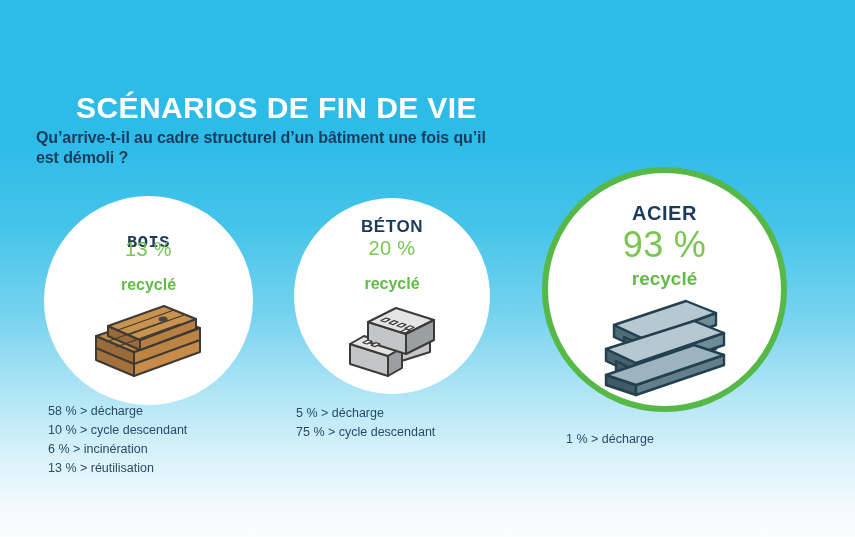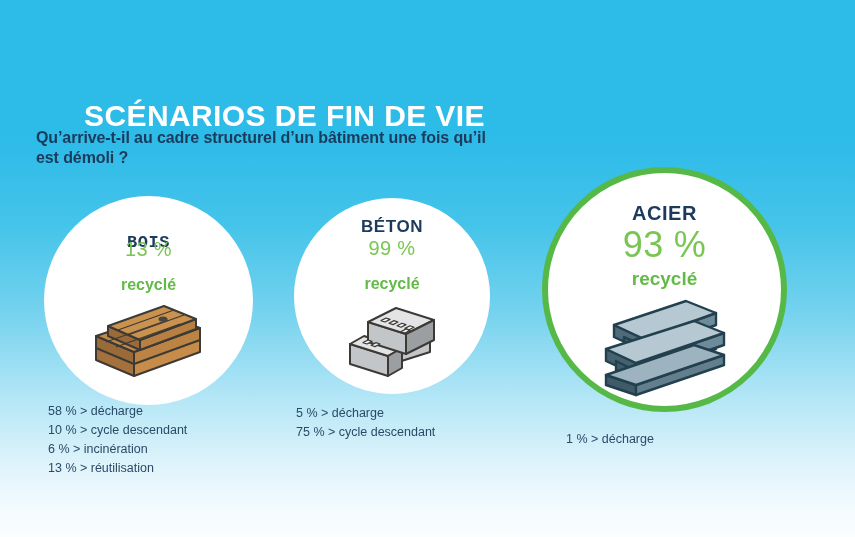--- a/index.html
+++ b/index.html
@@ -34,21 +34,21 @@
     left: 68px;
     top: 84px;
     width: 470px;
   }
   .main-title {
     font-size: 30px;
     font-weight: bold;
     color: #ffffff;
     letter-spacing: 0.4px;
     line-height: 1.05;
-    margin: 16px;
+    margin: 8px;
     white-space: nowrap;
   }
   .sub-title {
     position: absolute;
     left: -32px;
     top: 44px;
     width: 470px;
     font-size: 16px;
     font-weight: bold;
     color: #1b3a5c;
@@ -171,21 +171,21 @@
       <div>6 % &gt; incinération</div>
       <div>13 % &gt; réutilisation</div>
     </div>
   </div>
 
   <div class="material">
 
     <div class="circle" style="left:294px; top:198px; width:196px; height:196px;">
 
       <div class="circle-text mat-name" style="top:20px;">BÉTON</div>
-      <div class="circle-text mat-pct" style="top:39px;">99 %</div>
+      <div class="circle-text mat-pct" style="top:39px;">20 %</div>
       <div class="circle-text mat-recycled" style="top:78px;">recyclé</div>
 
       <div class="icon-wrap" style="top:100px;">
         <svg width="112" height="80" viewBox="0 0 112 80">
           <g stroke="#3d3a36" stroke-width="2" stroke-linejoin="round">
 
             <polygon points="56,46 56,66 94,54 94,34" fill="#c3c6c8"></polygon>
             <polygon points="56,46 94,34 80,27 42,39" fill="#e2e4e5"></polygon>
             <polygon points="42,39 42,59 56,66 56,46" fill="#9b9fa2"></polygon>
 

